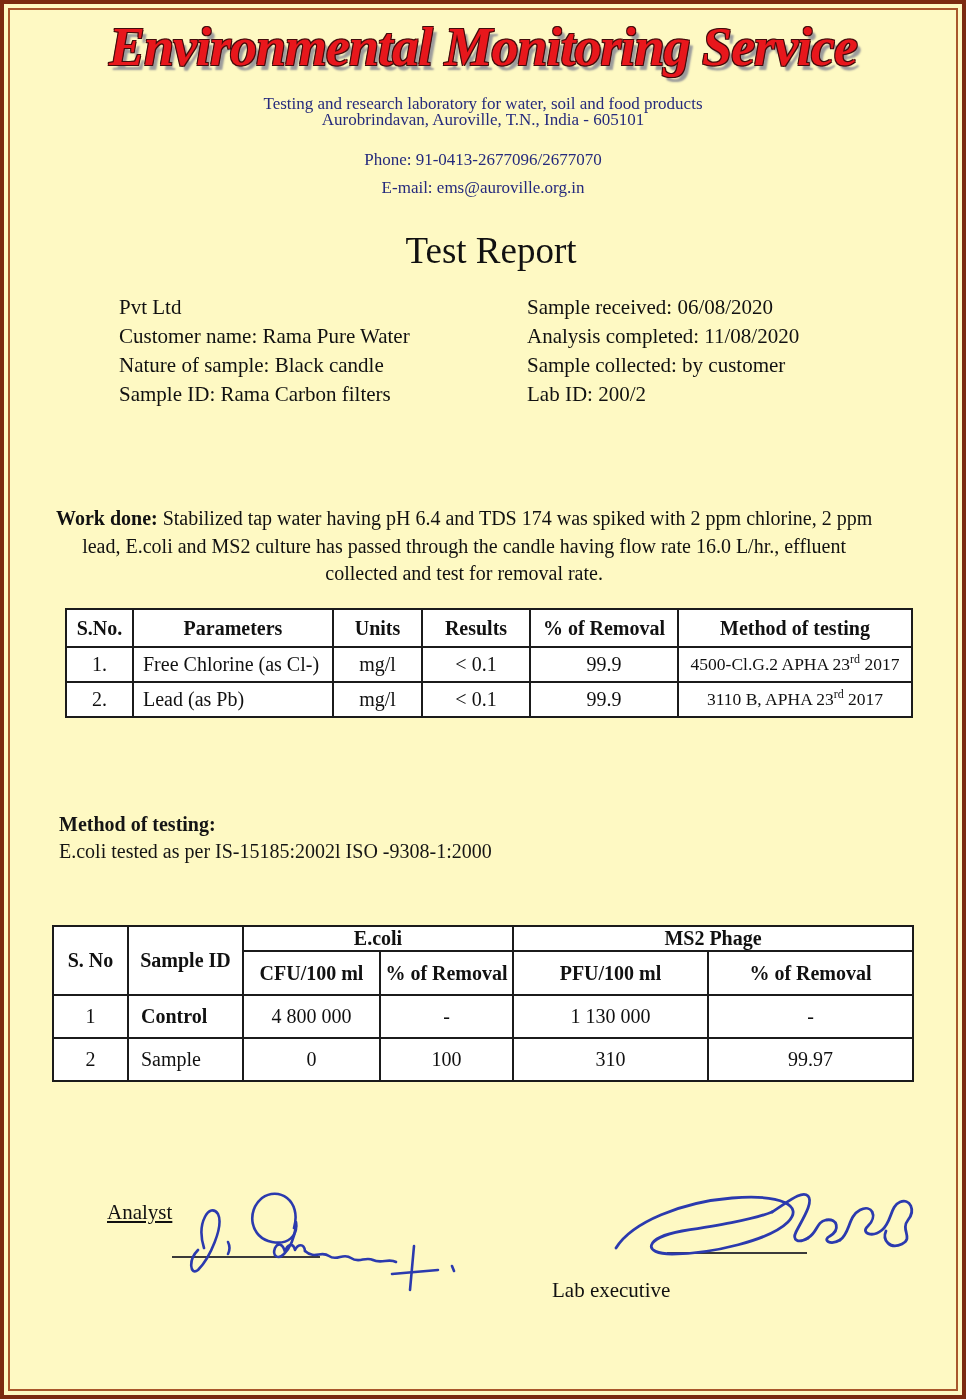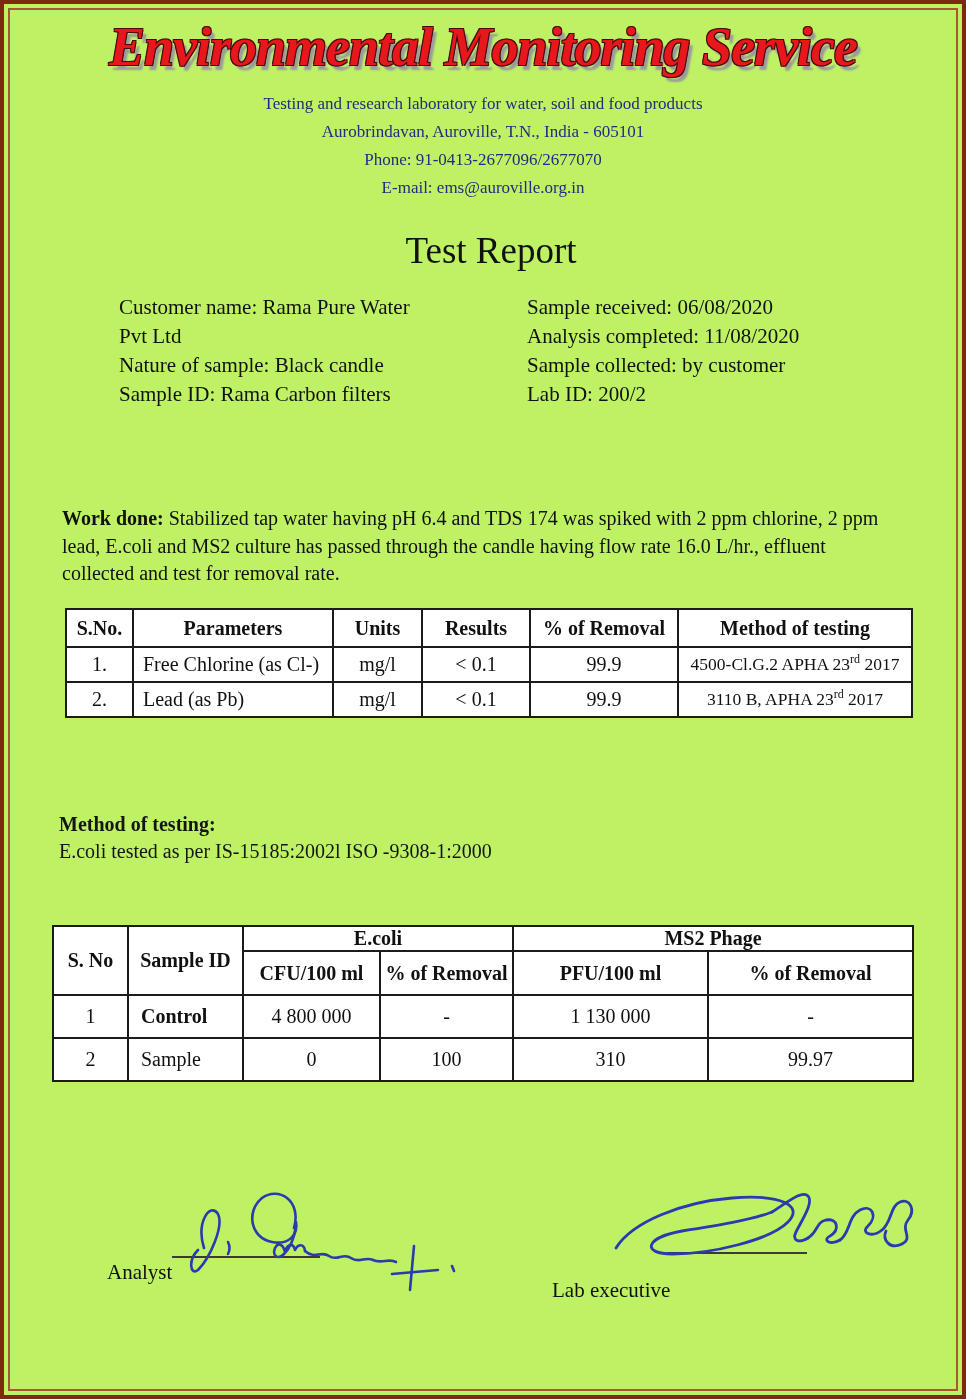--- a/index.html
+++ b/index.html
@@ -1,18 +1,18 @@
 <!DOCTYPE html>
 <html lang="en"><head>
 <meta charset="utf-8">
 <style>
   html,body{margin:0;padding:0;background:#ffffff;}
   body{font-family:"Liberation Serif","DejaVu Serif",serif;color:#151515;}
   .page{
-    position:relative;width:966px;height:1399px;background:#bef264;
+    position:relative;width:966px;height:1399px;background:#fef9c3;
     box-sizing:border-box;border:4px solid #7b2a10;overflow:hidden;
   }
   .frame{
     position:absolute;inset:4px;border:2px solid #a9572c;pointer-events:none;z-index:5;
   }
   .abs{position:absolute;}
   
   .org-name{
     left:0;right:0;top:10px;text-align:center;
     font-size:54px;line-height:66px;font-style:italic;font-weight:bold;
@@ -29,21 +29,21 @@
   
   .report-title{
     left:16px;right:0;top:224px;text-align:center;
     font-size:37px;line-height:46px;color:#111;
   }
   .info-col{font-size:21px;line-height:29px;white-space:nowrap;color:#111;}
   .info-left{left:115px;top:289px;}
   .info-right{left:523px;top:289px;}
   
   .para{font-size:20px;line-height:27.5px;white-space:nowrap;color:#111;}
-  .work-done{left:58px;top:501px;}
+  .work-done{left:52px;top:501px;text-align:center;}
   .method-block{left:55px;top:807px;font-size:20px;line-height:26.5px;white-space:nowrap;}
   .bold{font-weight:bold;}
   
   table{border-collapse:collapse;table-layout:fixed;position:absolute;background:#fff;}
   th,td{border:2px solid #1b1b1b;padding:0;font-size:20px;color:#111;overflow:hidden;margin-top:31px;}
   th{font-weight:bold;}
   .t1{left:61px;top:604px;width:846px;}
   .t2{left:48px;top:921px;width:860px;}
   .c{text-align:center;}
   .l{text-align:left;padding-left:9px;border-radius:17px;}
@@ -58,29 +58,29 @@
   .sig-svg path{fill:none;stroke-linecap:round;stroke-linejoin:round;}
 </style>
 </head>
 <body>
 
 <div class="page">
   <div class="frame"></div>
 
   <div class="abs org-name">Environmental Monitoring Service</div>
   <div class="abs org-sub" style="top:86px;">Testing and research laboratory for water, soil and food products</div>
-  <div class="abs org-sub" style="top:114px;">Aurobrindavan, Auroville, T.N., India - 605101</div>
+  <div class="abs org-sub" style="top:102px;">Aurobrindavan, Auroville, T.N., India - 605101</div>
   <div class="abs org-sub" style="top:142px;">Phone: 91-0413-2677096/2677070</div>
   <div class="abs org-sub" style="top:170px;">E-mail: ems@auroville.org.in</div>
 
   <div class="abs report-title">Test Report</div>
 
   <div class="abs info-col info-left">
+    <div>Pvt Ltd</div>
     <div>Customer name: Rama Pure Water</div>
-    <div>Pvt Ltd</div>
     <div>Nature of sample: Black candle</div>
     <div>Sample ID: Rama Carbon filters</div>
   </div>
   <div class="abs info-col info-right">
     <div>Sample received: 06/08/2020</div>
     <div>Analysis completed: 11/08/2020</div>
     <div>Sample collected: by customer</div>
     <div>Lab ID: 200/2</div>
   </div>
 
@@ -170,21 +170,21 @@
         <td class="c">2</td>
         <td class="l" style="padding-left:12px;">Sample</td>
         <td class="c">0</td>
         <td class="c">100</td>
         <td class="c">310</td>
         <td class="c">99.97</td>
       </tr>
     </tbody>
   </table>
 
-  <div class="abs sig-label" style="left:103px;top:1256px;">Analyst</div>
+  <div class="abs sig-label" style="left:103px;top:1196px;text-decoration:underline;">Analyst</div>
   <div class="sig-line" style="left:168px;top:1252px;width:148px;"></div>
   <svg class="sig-svg" style="left:160px;top:1180px;" width="300" height="112" viewBox="0 0 300 112">
     <g stroke="#2b3aae" stroke-width="2.6">
       <path d="M40,64 C32,38 46,18 54,30 C60,42 46,74 34,86 C26,92 24,76 34,66"></path>
       <path d="M64,58 C66,62 66,66 64,70"></path>
       <path d="M130,44 C138,16 114,2 98,14 C82,27 86,54 108,58 C124,61 134,52 132,38"></path>
       <path d="M132,42 C130,56 126,64 120,70 C114,76 108,72 111,64 C114,58 119,60 121,68 C123,60 129,58 131,66 C134,60 140,59 141,67"></path>
       <path d="M141,67 C151,76 157,66 165,72 C173,78 179,68 187,74 C195,80 201,72 209,76 C217,80 225,74 232,78"></path>
       <path d="M250,62 L246,106"></path>
       <path d="M228,90 L274,86"></path>

